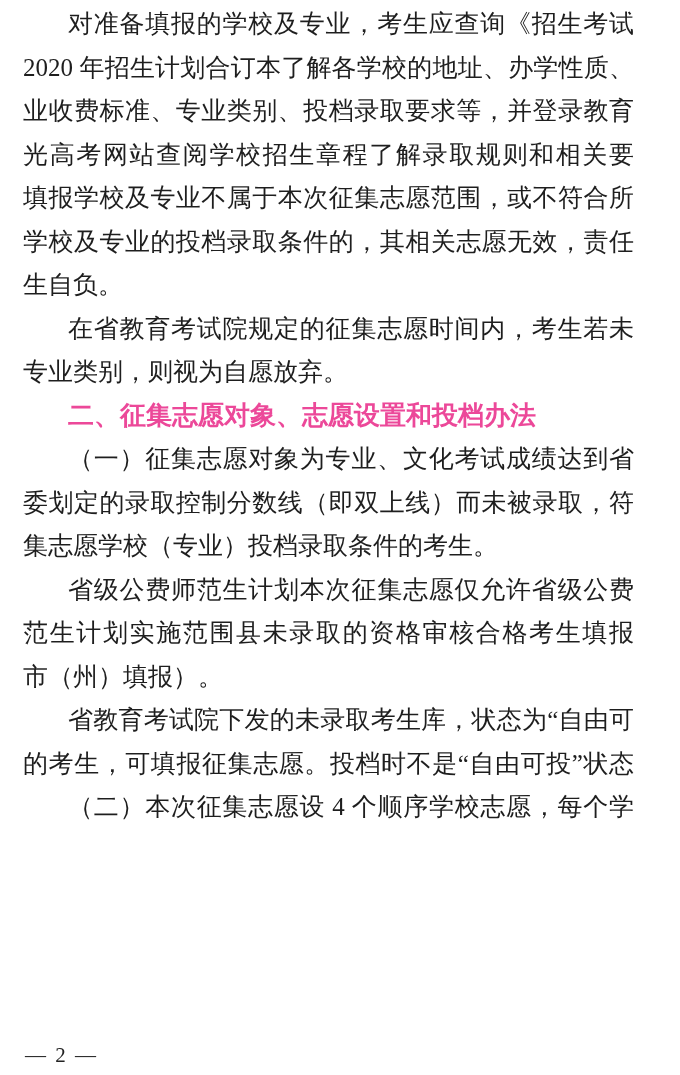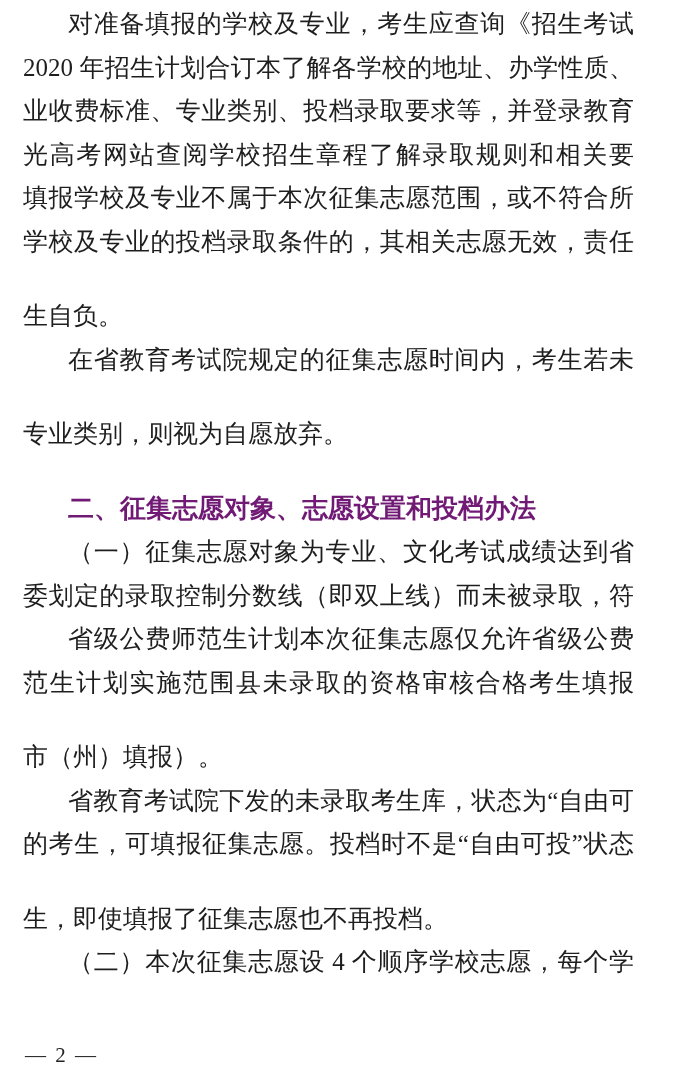--- a/index.html
+++ b/index.html
@@ -33,29 +33,28 @@
     height: 43.5px;
     text-align: justify;
     text-align-last: justify;
     overflow: hidden;
   }
   .line.first {
     text-indent: 45px;
   }
   .line.last {
     text-align-last: left;
-    margin-top: 31px;
   }
   .block.heading .line {
     font-family: "Liberation Sans", "DejaVu Sans", sans-serif;
     font-weight: 700;
     font-size: 26px;
     text-align: left;
     text-align-last: left;
-    color: #701a75;
+    color: #ec4899;
   }
   .footer {
     position: absolute;
     left: 25px;
     top: 1044px;
     font-size: 21px;
     line-height: 22px;
     letter-spacing: 2px;
     color: #222222;
   }
@@ -77,29 +76,29 @@
       <div class="block paragraph">
         <div class="line first">在省教育考试院规定的征集志愿时间内，考生若未填报</div>
         <div class="line last">专业类别，则视为自愿放弃。</div>
       </div>
       <div class="block heading">
         <div class="line first last">二、征集志愿对象、志愿设置和投档办法</div>
       </div>
       <div class="block paragraph">
         <div class="line first">（一）征集志愿对象为专业、文化考试成绩达到省招考</div>
         <div class="line">委划定的录取控制分数线（即双上线）而未被录取，符合征</div>
+        <div class="line last">集志愿学校（专业）投档录取条件的考生。</div>
       </div>
       <div class="block paragraph">
         <div class="line first">省级公费师范生计划本次征集志愿仅允许省级公费师</div>
         <div class="line">范生计划实施范围县未录取的资格审核合格考生填报（可跨</div>
         <div class="line last">市（州）填报）。</div>
       </div>
       <div class="block paragraph">
         <div class="line first">省教育考试院下发的未录取考生库，状态为“自由可投”</div>
         <div class="line">的考生，可填报征集志愿。投档时不是“自由可投”状态的考</div>
-        <div class="line last">生，即使填报了征集志愿也不再投档。</div>
       </div>
       <div class="block paragraph">
         <div class="line first">（二）本次征集志愿设 4 个顺序学校志愿，每个学校志</div>
       </div>
     </div>
   <div class="footer">— 2 —</div>
 </div>
 
 </body></html>

